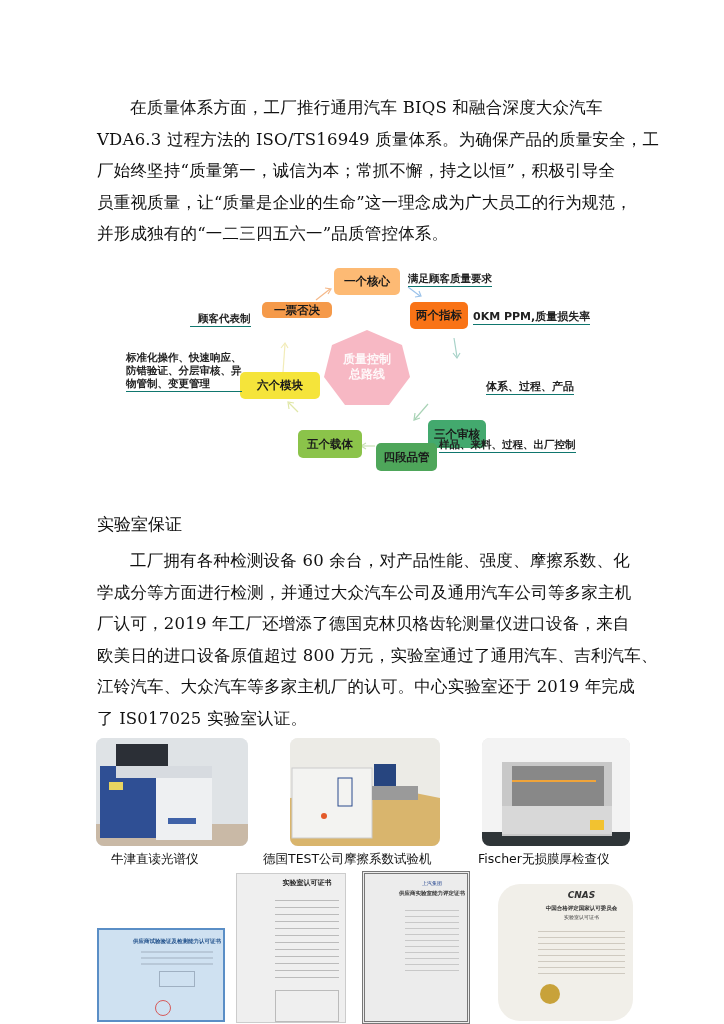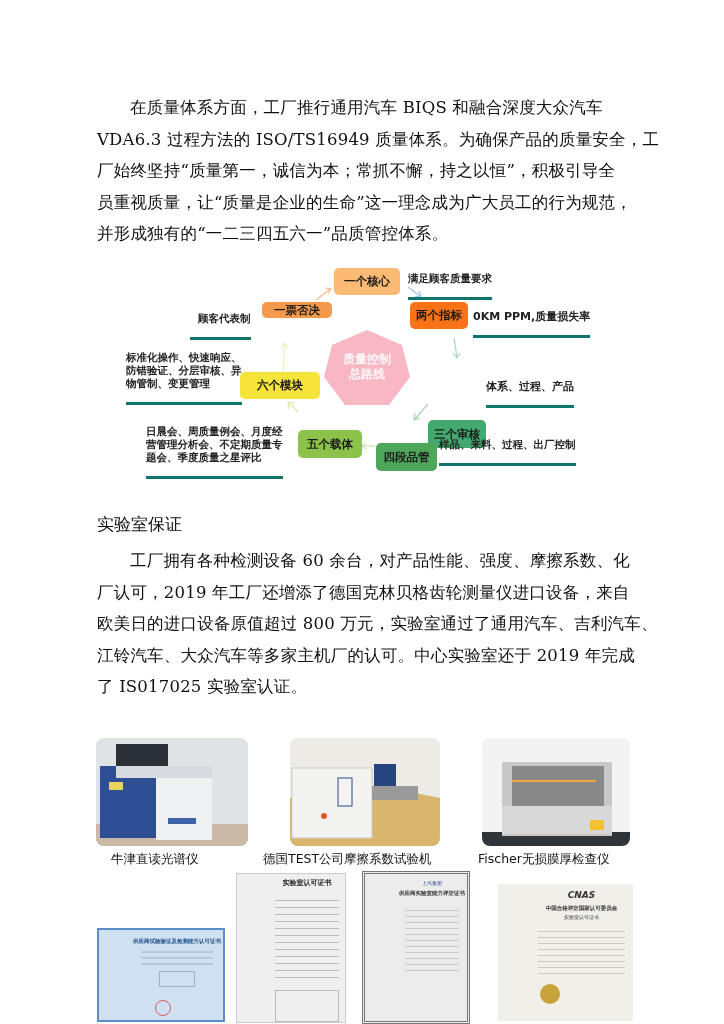--- a/index.html
+++ b/index.html
@@ -11,21 +11,21 @@
   .para .line.indent { padding-left: 33px; }
   .heading { position: absolute; left: 97px; top: 513px; font-size: 17px; font-weight: normal; margin: 0; }
 
   
   .diagram { position: absolute; left: 118px; top: 262px; width: 490px; height: 206px; }
   .node { position: absolute; border-radius: 5px; font-family: "DejaVu Sans", sans-serif;
           font-weight: bold; font-size: 11.5px; color: #1a1a1a; display: flex;
           align-items: center; justify-content: center; }
   .desc { position: absolute; font-family: "DejaVu Sans", sans-serif; font-weight: bold;
           font-size: 10.5px; color: #222; line-height: 13px; white-space: nowrap; }
-  .desc.under { border-bottom: 3px solid #0f766e; padding-bottom: 12px; }
+  .desc.under { border-bottom: 1px solid #0f766e; padding-bottom: 1px; }
   .center-hept { position: absolute; left: 205px; top: 67px; width: 88px; height: 78px; }
   .center-text { position: absolute; left: 205px; top: 90px; width: 88px; text-align: center;
                  font-family: "DejaVu Sans", sans-serif; font-weight: bold; font-size: 12px;
                  color: #ffffff; line-height: 15px; opacity: 0.9; }
   .arrow { position: absolute; }
 
   
   .photo { position: absolute; border-radius: 8px; overflow: hidden; }
   .caption { position: absolute; font-family: "DejaVu Sans", sans-serif; font-size: 12.5px;
              color: #111; white-space: nowrap; }
@@ -86,45 +86,41 @@
   <div class="desc under" style="left:368px;top:118px;font-size:11px;">体系、过程、产品</div>
 
   <div class="node" style="left:258px;top:168px;width:61px;height:28px;background:#4ea65a;margin-top:13px;">
     <span>四段品管</span>
   </div>
   <div class="desc under" style="left:321px;top:176px;">样品、来料、过程、出厂控制</div>
 
   <div class="node" style="left:180px;top:168px;width:64px;height:28px;background:#8bc34a;">
     <span>五个载体</span>
   </div>
-  <div class="desc under" style="left:28px;top:163px;">
-    <div>日晨会、周质量例会、月度经</div>
-    <div>营管理分析会、不定期质量专</div>
-    <div>题会、季度质量之星评比</div>
-  </div>
 
   <div class="node" style="left:122px;top:110px;width:80px;height:27px;background:#f5e43a;align-items:center;">
     <span>六个模块</span>
   </div>
   <div class="desc under" style="left:8px;top:89px;">
     <div>标准化操作、快速响应、</div>
     <div>防错验证、分层审核、异</div>
     <div>物管制、变更管理</div>
   </div>
 
   <div class="node" style="left:144px;top:40px;width:70px;height:16px;background:#f59a4a;">
     <span>一票否决</span>
   </div>
   <div class="desc under" style="left:72px;top:50px;padding-left:8px;">顾客代表制</div>
 </div>
 
 <h2 class="heading">实验室保证</h2>
 
 <p class="para" style="top:545px;">
   <span class="line indent">工厂拥有各种检测设备 60 余台，对产品性能、强度、摩擦系数、化</span>
+  <span class="line">学成分等方面进行检测，并通过大众汽车公司及通用汽车公司等多家主机</span>
   <span class="line">厂认可，2019 年工厂还增添了德国克林贝格齿轮测量仪进口设备，来自</span>
   <span class="line">欧美日的进口设备原值超过 800 万元，实验室通过了通用汽车、吉利汽车、</span>
   <span class="line">江铃汽车、大众汽车等多家主机厂的认可。中心实验室还于 2019 年完成</span>
   <span class="line">了 IS017025 实验室认证。</span>
 </p>
 
 <div class="photo" style="left:96px;top:738px;width:152px;height:108px;background:#e9ecee;">
   <svg width="152" height="108" viewBox="0 0 152 108">
     <rect x="0" y="0" width="152" height="108" fill="#dfe3e6"></rect>
     <rect x="0" y="86" width="152" height="22" fill="#c9b9a6"></rect>
@@ -177,19 +173,19 @@
   <div style="margin:6px 6px 0;height:90px;background:repeating-linear-gradient(#efefef 0 6px,#bbb 6px 7px);"></div>
   <div style="margin:6px 6px 0;height:30px;border:1px solid #bbb;"></div>
 </div>
 
 <div class="cert" style="left:362px;top:871px;width:108px;height:153px;background:#ececec;border:3px double #777;box-sizing:border-box;">
   <div style="font-family:'DejaVu Sans',sans-serif;font-size:5px;color:#1d3f8c;text-align:center;margin-top:6px;">上汽集团</div>
   <div style="font-family:'DejaVu Sans',sans-serif;font-size:5.5px;font-weight:bold;color:#333;text-align:center;margin-top:4px;white-space:nowrap;">供应商实验室能力评定证书</div>
   <div style="margin:8px 8px 0;height:70px;background:repeating-linear-gradient(#ececec 0 5px,#c8c8c8 5px 6px);"></div>
 </div>
 
-<div class="cert" style="left:498px;top:884px;width:103px;height:137px;background:#f1efe9;">
+<div class="cert" style="left:498px;top:884px;width:103px;height:137px;background:#f1efe9;border-radius:22px;">
   <div style="font-family:'DejaVu Sans',sans-serif;font-size:9px;font-weight:bold;color:#333;text-align:center;margin-top:6px;font-style:italic;">CNAS</div>
   <div style="font-family:'DejaVu Sans',sans-serif;font-size:5.5px;font-weight:bold;color:#333;text-align:center;margin-top:5px;white-space:nowrap;">中国合格评定国家认可委员会</div>
   <div style="font-family:'DejaVu Sans',sans-serif;font-size:5px;color:#333;text-align:center;margin-top:2px;">实验室认可证书</div>
   <div style="margin:6px 8px 0;height:50px;background:repeating-linear-gradient(#f1efe9 0 5px,#cfcac0 5px 6px);"></div>
   <div style="position:absolute;left:42px;top:100px;width:20px;height:20px;border-radius:50%;background:#c8a23a;"></div>
 </div>
 
 </body></html>

